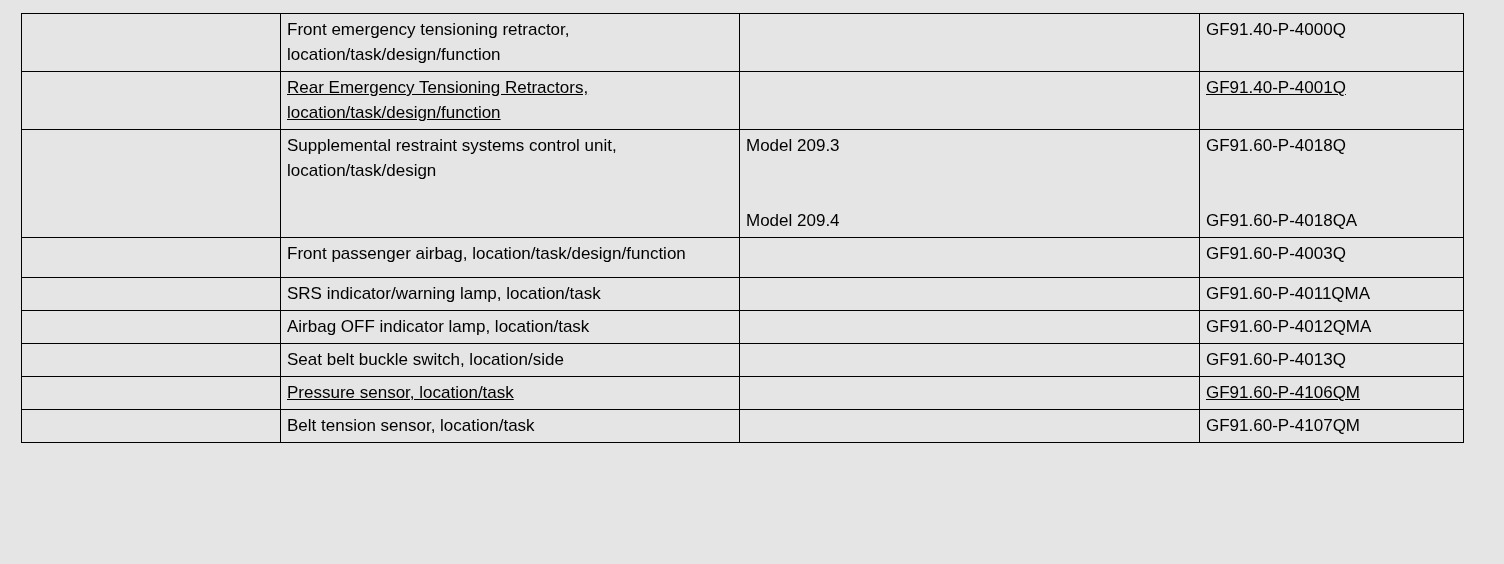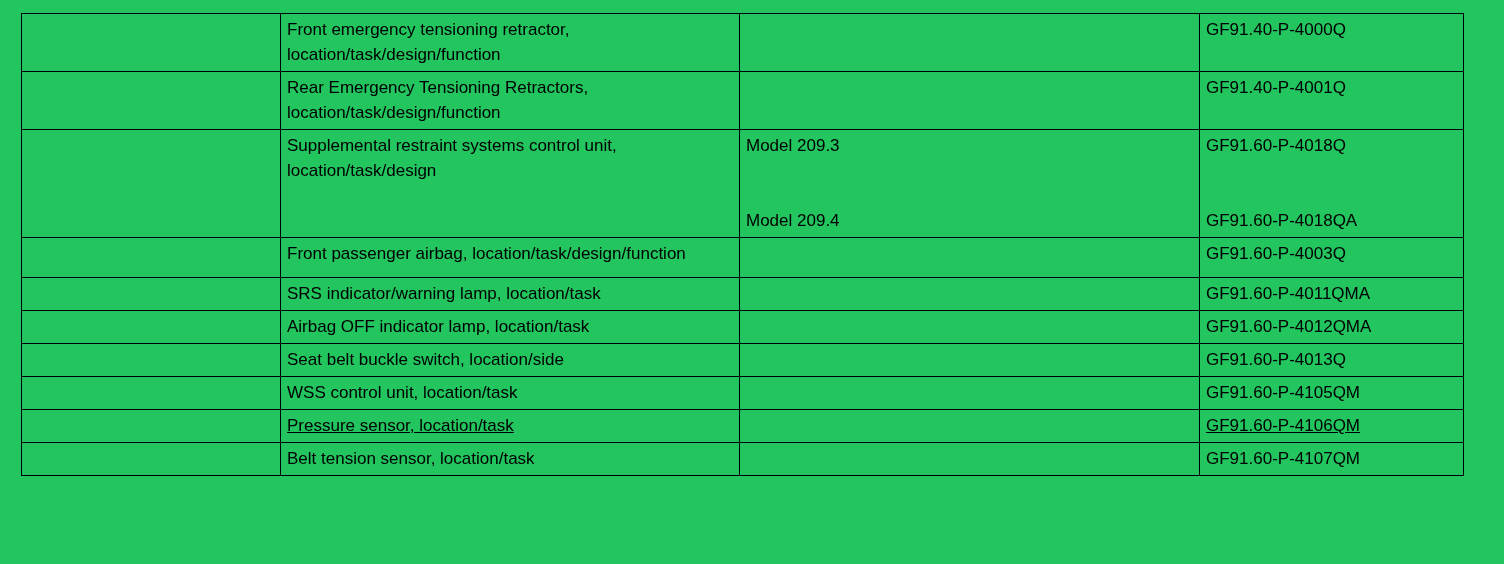--- a/index.html
+++ b/index.html
@@ -12,21 +12,21 @@
     height: 564px;
     font-family: "Liberation Sans", sans-serif;
     color: #000000;
     overflow: hidden;
   }
 
   .page {
     position: relative;
     width: 1504px;
     height: 564px;
-    background: #22c55e;
+    background: #e5e5e5;
   }
 
   
   .doc-table {
     position: absolute;
     left: 21px;
     top: 13px;
     width: 1442px;
     border-collapse: collapse;
     table-layout: fixed;
@@ -87,21 +87,21 @@
             <span class="cell-text">Front emergency tensioning retractor, location/task/design/function</span>
           </td>
         <td>
             <span class="cell-text"></span>
           </td>
         <td>
             <span class="cell-text">GF91.40-P-4000Q</span>
           </td>
       </tr>
 
-      <tr style="height:58px;">
+      <tr style="height:58px;text-decoration:underline;">
         <td>
             <span class="empty-cell"></span>
           </td>
         <td>
             <span class="cell-text">Rear Emergency Tensioning Retractors, location/task/design/function</span>
           </td>
         <td>
             <span class="cell-text"></span>
           </td>
         <td>
@@ -181,34 +181,20 @@
           </td>
         <td>
             <span class="cell-text"></span>
           </td>
         <td>
             <span class="cell-text">GF91.60-P-4013Q</span>
           </td>
       </tr>
 
 
-      <tr style="height:32px;">
-        <td>
-            <span class="empty-cell"></span>
-          </td>
-        <td>
-            <span class="cell-text">WSS control unit, location/task</span>
-          </td>
-        <td>
-            <span class="cell-text"></span>
-          </td>
-        <td>
-            <span class="cell-text">GF91.60-P-4105QM</span>
-          </td>
-      </tr>
 
       <tr style="height:30px;text-decoration:underline;">
         <td>
             <span class="empty-cell"></span>
           </td>
         <td>
             <span class="cell-text">Pressure sensor, location/task</span>
           </td>
         <td>
             <span class="cell-text"></span>

